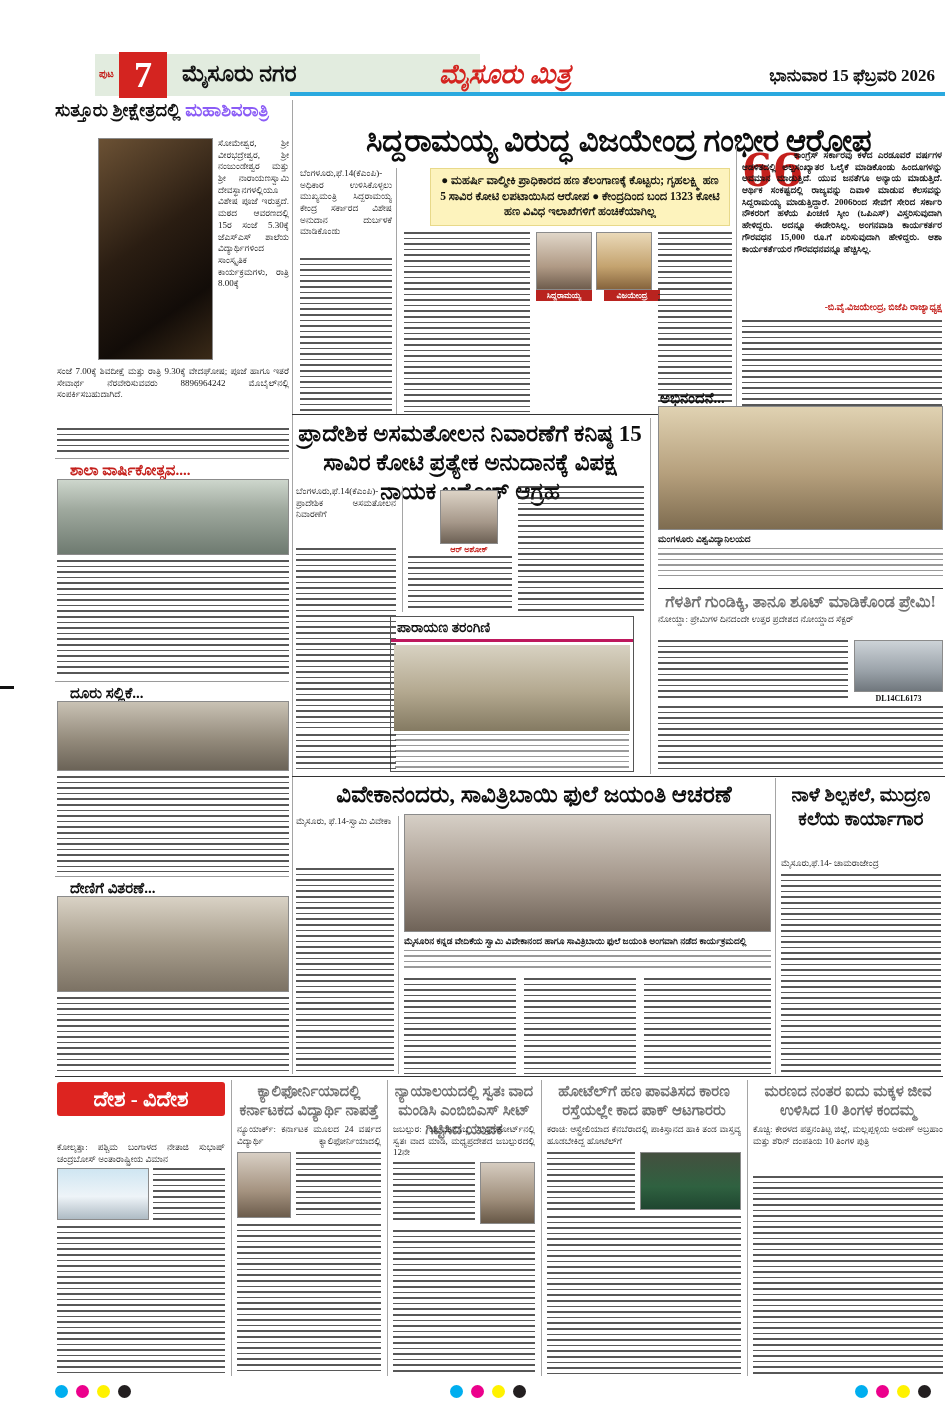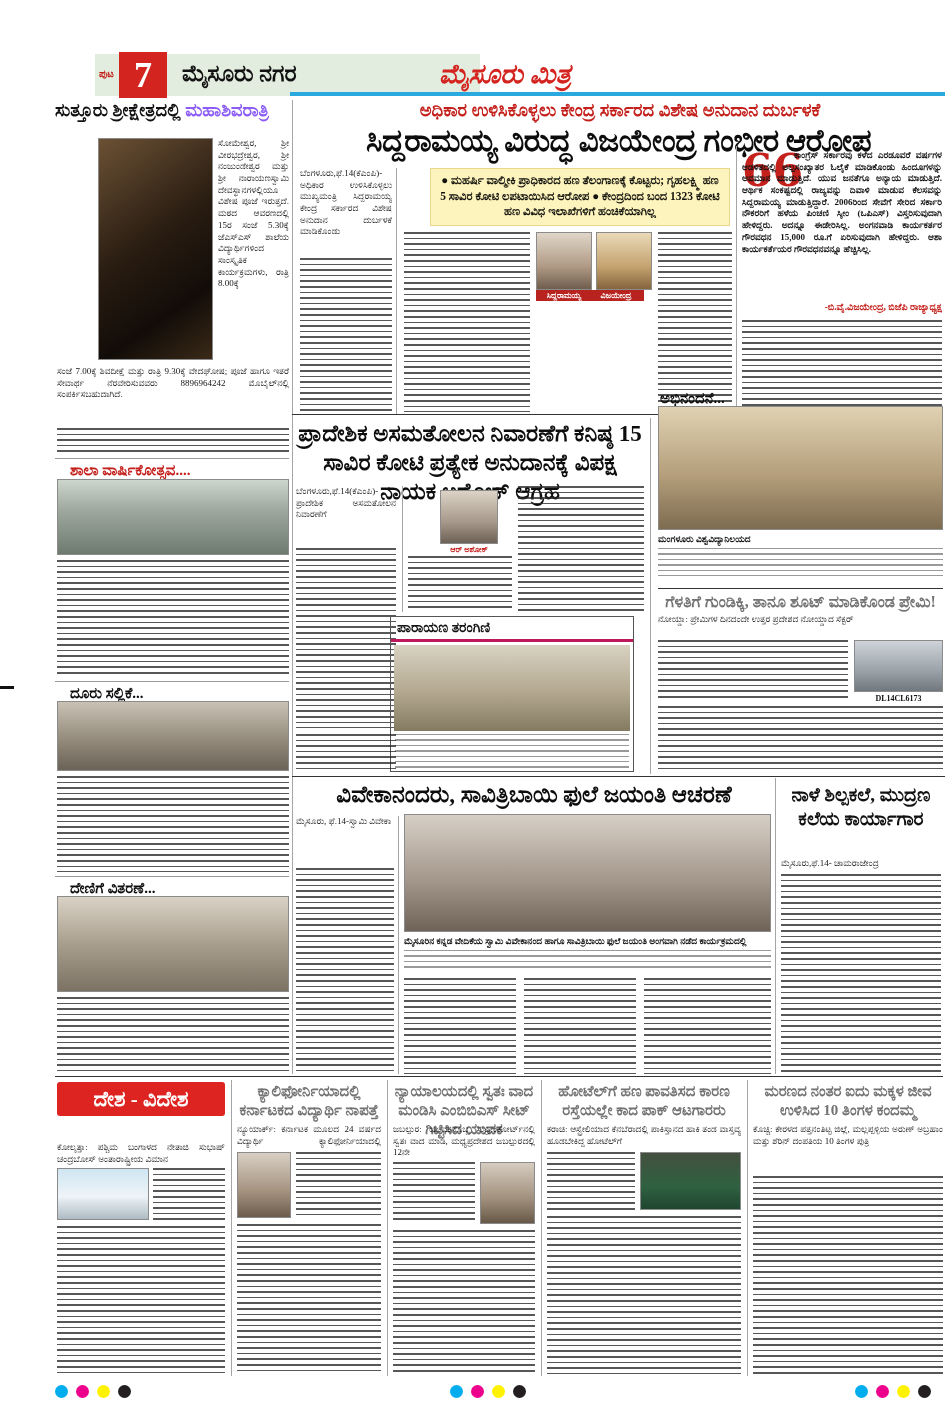--- a/index.html
+++ b/index.html
@@ -33,20 +33,21 @@
 </head>
 <body>
 
 <div id="paper">
 
   <div class="abs" style="left:95px;top:54px;width:385px;height:42px;background:#e2ecdf;"></div>
   <div class="abs" style="left:99px;top:68px;font-size:10px;color:#c4201c;font-weight:bold;">ಪುಟ</div>
   <div class="abs" style="left:119px;top:52px;width:48px;height:46px;background:#d42420;color:#fff;font-size:36px;font-weight:800;text-align:center;line-height:46px;">7</div>
   <div class="abs" style="left:182px;top:61px;font-size:23px;font-weight:800;color:#111;">ಮೈಸೂರು ನಗರ</div>
   <div class="abs c" style="left:370px;top:59px;width:270px;font-size:27px;font-weight:800;font-style:italic;color:#d42420;">ಮೈಸೂರು ಮಿತ್ರ</div>
+  <div class="abs" style="left:640px;top:66px;width:295px;text-align:right;font-size:17px;font-weight:bold;color:#111;">ಭಾನುವಾರ 15 ಫೆಬ್ರವರಿ 2026</div>
   <div class="abs" style="left:290px;top:92px;width:655px;height:4px;background:#2aa9df;"></div>
 
   <div class="abs" style="left:0;top:686px;width:14px;height:3px;background:#111;"></div>
 
   <div class="abs vline" style="left:292px;top:100px;height:974px;"></div>
 
   <div class="abs" style="left:55px;top:100px;width:234px;font-size:18px;font-weight:800;">
     <span>ಸುತ್ತೂರು ಶ್ರೀಕ್ಷೇತ್ರದಲ್ಲಿ</span>
     <span style="color:#8b5cf6;text-align:right;">ಮಹಾಶಿವರಾತ್ರಿ</span>
   </div>
@@ -63,35 +64,34 @@
   <div class="abs hline gray" style="left:55px;top:681px;width:234px;"></div>
   <div class="abs secthead" style="left:70px;top:685px;">ದೂರು ಸಲ್ಲಿಕೆ...</div>
   <div class="abs photo" style="left:57px;top:701px;width:232px;height:70px;background:linear-gradient(180deg,#c9c2b4 0%,#948b7c 55%,#6b6357 100%);"></div>
   <div class="abs sim" style="left:57px;top:776px;width:232px;height:96px;"></div>
 
   <div class="abs hline gray" style="left:55px;top:876px;width:234px;"></div>
   <div class="abs secthead" style="left:70px;top:880px;">ದೇಣಿಗೆ ವಿತರಣೆ...</div>
   <div class="abs photo" style="left:57px;top:896px;width:232px;height:96px;background:linear-gradient(180deg,#d9d2c5 0%,#a89e8d 50%,#7c7264 100%);"></div>
   <div class="abs sim" style="left:57px;top:997px;width:232px;height:76px;"></div>
 
-  <div class="abs kicker c" style="left:300px;top:101px;width:640px;">ಅಧಿಕಾರ ಉಳಿಸಿಕೊಳ್ಳಲು ಕೇಂದ್ರ ಸರ್ಕಾರದ ವಿಶೇಷ ಅನುದಾನ ದುರ್ಬಳಕೆ</div>
   <div class="abs mainhead c" style="left:292px;top:124px;width:653px;">ಸಿದ್ದರಾಮಯ್ಯ ವಿರುದ್ಧ ವಿಜಯೇಂದ್ರ ಗಂಭೀರ ಆರೋಪ</div>
 
   <div class="abs bodytxt j" style="left:300px;top:168px;width:92px;height:246px;overflow:hidden;">
     <span>ಬೆಂಗಳೂರು,ಫೆ.14(ಕೆಎಂಪಿ)-ಅಧಿಕಾರ ಉಳಿಸಿಕೊಳ್ಳಲು ಮುಖ್ಯಮಂತ್ರಿ ಸಿದ್ದರಾಮಯ್ಯ ಕೇಂದ್ರ ಸರ್ಕಾರದ ವಿಶೇಷ ಅನುದಾನ ದುರ್ಬಳಕೆ ಮಾಡಿಕೊಂಡು</span>
   </div>
   <div class="abs sim" style="left:300px;top:258px;width:92px;height:156px;"></div>
   <div class="abs vline" style="left:396px;top:168px;height:246px;"></div>
 
   <div class="abs yellowbox" style="left:430px;top:168px;width:300px;height:58px;">● ಮಹರ್ಷಿ ವಾಲ್ಮೀಕಿ ಪ್ರಾಧಿಕಾರದ ಹಣ ತೆಲಂಗಾಣಕ್ಕೆ ಕೊಟ್ಟರು; ಗೃಹಲಕ್ಷ್ಮಿ ಹಣ 5 ಸಾವಿರ ಕೋಟಿ ಲಪಟಾಯಿಸಿದ ಆರೋಪ ● ಕೇಂದ್ರದಿಂದ ಬಂದ 1323 ಕೋಟಿ ಹಣ ವಿವಿಧ ಇಲಾಖೆಗಳಿಗೆ ಹಂಚಿಕೆಯಾಗಿಲ್ಲ</div>
 
   <div class="abs photo" style="left:536px;top:232px;width:56px;height:58px;background:linear-gradient(180deg,#e0d6c8 0%,#b09a85 60%,#6f5d4d 100%);"></div>
   <div class="abs namecap" style="left:536px;top:290px;width:56px;height:11px;">ಸಿದ್ದರಾಮಯ್ಯ</div>
   <div class="abs photo" style="left:596px;top:232px;width:56px;height:58px;background:linear-gradient(180deg,#ead9b8 0%,#c4a36f 60%,#86643d 100%);"></div>
-  <div class="abs namecap" style="left:588px;top:290px;width:56px;height:11px;">ವಿಜಯೇಂದ್ರ</div>
+  <div class="abs namecap" style="left:604px;top:290px;width:56px;height:11px;">ವಿಜಯೇಂದ್ರ</div>
 
   <div class="abs sim" style="left:404px;top:232px;width:126px;height:180px;"></div>
   <div class="abs sim" style="left:658px;top:232px;width:74px;height:180px;"></div>
   <div class="abs vline" style="left:736px;top:146px;height:268px;"></div>
 
   <div class="abs quotemark" style="left:742px;top:156px;">66</div>
   <div class="abs bodytxt j" style="left:742px;top:150px;width:200px;height:150px;overflow:hidden;font-weight:600;text-indent:52px;">ಕಾಂಗ್ರೆಸ್ ಸರ್ಕಾರವು ಕಳೆದ ಎರಡೂವರೆ ವರ್ಷಗಳ ಆಡಳಿತದಲ್ಲಿ ಅಲ್ಪಸಂಖ್ಯಾತರ ಓಲೈಕೆ ಮಾಡಿಕೊಂಡು ಹಿಂದೂಗಳನ್ನು ಅವಮಾನ ಮಾಡುತ್ತಿದೆ. ಯುವ ಜನತೆಗೂ ಅನ್ಯಾಯ ಮಾಡುತ್ತಿದೆ. ಆರ್ಥಿಕ ಸಂಕಷ್ಟದಲ್ಲಿ ರಾಜ್ಯವನ್ನು ದಿವಾಳಿ ಮಾಡುವ ಕೆಲಸವನ್ನು ಸಿದ್ದರಾಮಯ್ಯ ಮಾಡುತ್ತಿದ್ದಾರೆ. 2006ರಿಂದ ಸೇವೆಗೆ ಸೇರಿದ ಸರ್ಕಾರಿ ನೌಕರರಿಗೆ ಹಳೆಯ ಪಿಂಚಣಿ ಸ್ಕೀಂ (ಒಪಿಎಸ್) ವಿಸ್ತರಿಸುವುದಾಗಿ ಹೇಳಿದ್ದರು. ಅದನ್ನೂ ಈಡೇರಿಸಿಲ್ಲ. ಅಂಗನವಾಡಿ ಕಾರ್ಯಕರ್ತರ ಗೌರವಧನ 15,000 ರೂ.ಗೆ ಏರಿಸುವುದಾಗಿ ಹೇಳಿದ್ದರು. ಆಶಾ ಕಾರ್ಯಕರ್ತೆಯರ ಗೌರವಧನವನ್ನೂ ಹೆಚ್ಚಿಸಿಲ್ಲ.</div>
   <div class="abs attrib" style="left:742px;top:302px;width:200px;">-ಬಿ.ವೈ.ವಿಜಯೇಂದ್ರ, ಬಿಜೆಪಿ ರಾಜ್ಯಾಧ್ಯಕ್ಷ</div>
   <div class="abs sim" style="left:742px;top:320px;width:200px;height:92px;"></div>
 

